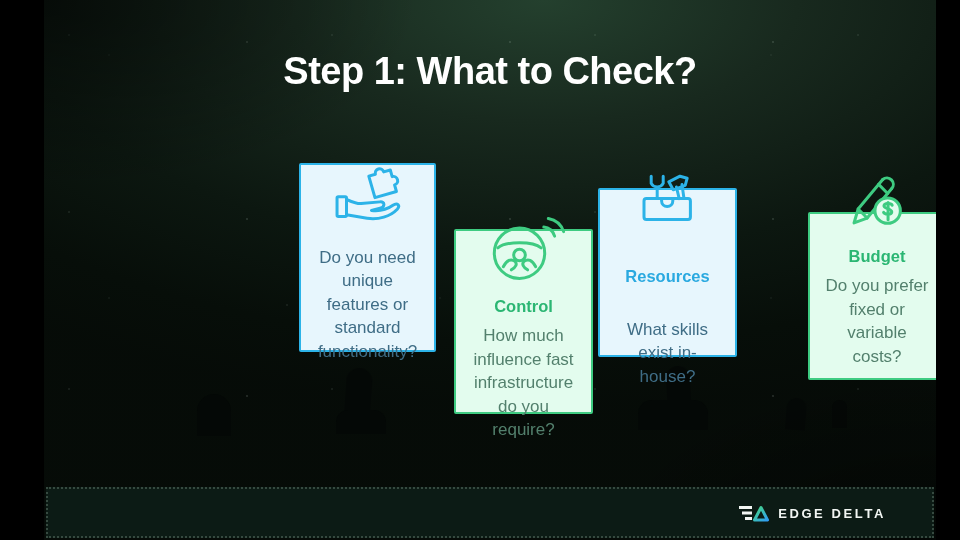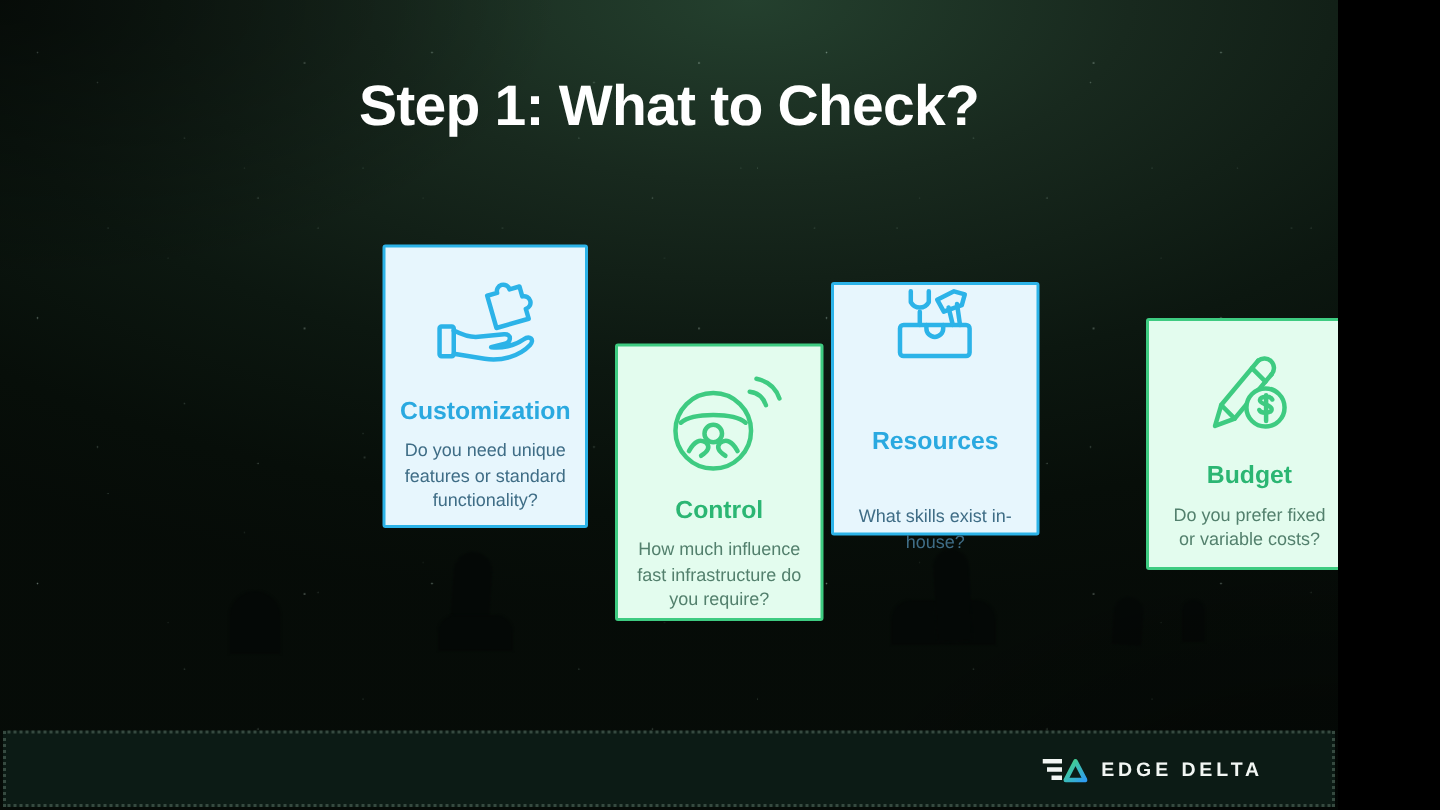--- a/index.html
+++ b/index.html
@@ -4,20 +4,21 @@
 <style>
   * { margin:0; padding:0; box-sizing:border-box; }
   html,body { background:#000; }
   body { font-family:"Liberation Sans", sans-serif; }
 
   .slide {
     position:relative; width:892px; height:540px; overflow:hidden;
     background:
       radial-gradient(95% 75% at 56% 0%, #24402e 0%, #18291e 30%, #0c1710 62%, #070e09 85%, #05090689 100%),
       #070e09;
+    margin-left: 44px;
   }
   .slide::after { 
     content:""; position:absolute; inset:0; pointer-events:none;
     background:
       radial-gradient(60% 50% at 0% 0%, rgba(0,0,0,0.55), transparent 70%),
       radial-gradient(55% 45% at 100% 100%, rgba(0,0,0,0.45), transparent 70%);
     z-index:1;
   }
   .stars {
     position:absolute; inset:0; z-index:0; opacity:.85;
@@ -47,21 +48,21 @@
   }
   .theme-green { --accent:#3ecb81; --title:#2bb673; --bg:#e3fcee; --body:#53806d; }
   .theme-blue  { --accent:#2cb3e8; --title:#2aa9e0; --bg:#e7f6fd; --body:#3f6d86; }
 
   .card-icon { color:var(--accent); line-height:0; }
   .card-icon svg { display:block; }
   .card-icon svg * { vector-effect:non-scaling-stroke; }
   .fill-bg { fill:var(--bg); }
 
   .card-title { color:var(--title); font-size:16.5px; font-weight:700; margin-top:6px; }
-  .card-desc  { color:var(--body); font-size:12px; line-height:1.38; margin-top:8px; font-weight:500; }
+  .card-desc  { color:var(--body); font-size:17px; line-height:1.38; margin-top:8px; font-weight:500; }
 
   .card-urgency       { left:99px;  top:212px; width:138px; height:168px; }
   .card-customization { left:255px; top:163px; width:137px; height:189px; }
   .card-control       { left:410px; top:229px; width:139px; height:185px;padding-left:12px; }
   .card-resources     { left:554px; top:188px; width:139px; height:169px;gap:24px; }
   .card-budget        { left:764px; top:212px; width:138px; height:168px;justify-content:flex-end; }
 
   .card-urgency       .card-icon svg { width:76px; height:76px; }
   .card-customization .card-icon svg { width:86px; height:86px; }
   .card-control       .card-icon svg { width:90px; height:90px; }
@@ -98,21 +99,20 @@
 
 
   <div class="card card-customization theme-blue">
     <span class="card-icon">
       <svg viewBox="0 0 100 100" fill="none" stroke="currentColor" stroke-width="3" stroke-linecap="round" stroke-linejoin="round">
         <path d="M54,24 h8 a5,5 0 0 1 10,0 h8 v8 a5,5 0 0 1 0,10 v8 h-26 z" transform="rotate(-16 67 37)"></path>
         <rect x="14" y="52" width="11" height="23" rx="1.5"></rect>
         <path d="M25,55 C31,58 36,60 42,60 L64,58 C70,57.5 70,64 64,65.5 L54,68 C62,69 72,67 79,62 C84,58.5 88,62 84,66.5 C76,75 62,79 49,77 L25,73"></path>
       </svg>
     </span>
-    <div class="card-title">Customization</div>
     <div class="card-desc">Do you need unique features or standard functionality?</div>
   </div>
 
   <div class="card card-control theme-green">
     <span class="card-icon">
       <svg viewBox="0 0 100 100" fill="none" stroke="currentColor" stroke-width="3" stroke-linecap="round" stroke-linejoin="round">
         <circle cx="45" cy="58" r="28"></circle>
         <path d="M21,52 C30,44.5 60,44.5 69,52"></path>
         <circle cx="45" cy="60" r="6.5"></circle>
         <path d="M27,73 Q33,62 40,67 Q44,71.5 36,76.5"></path>

